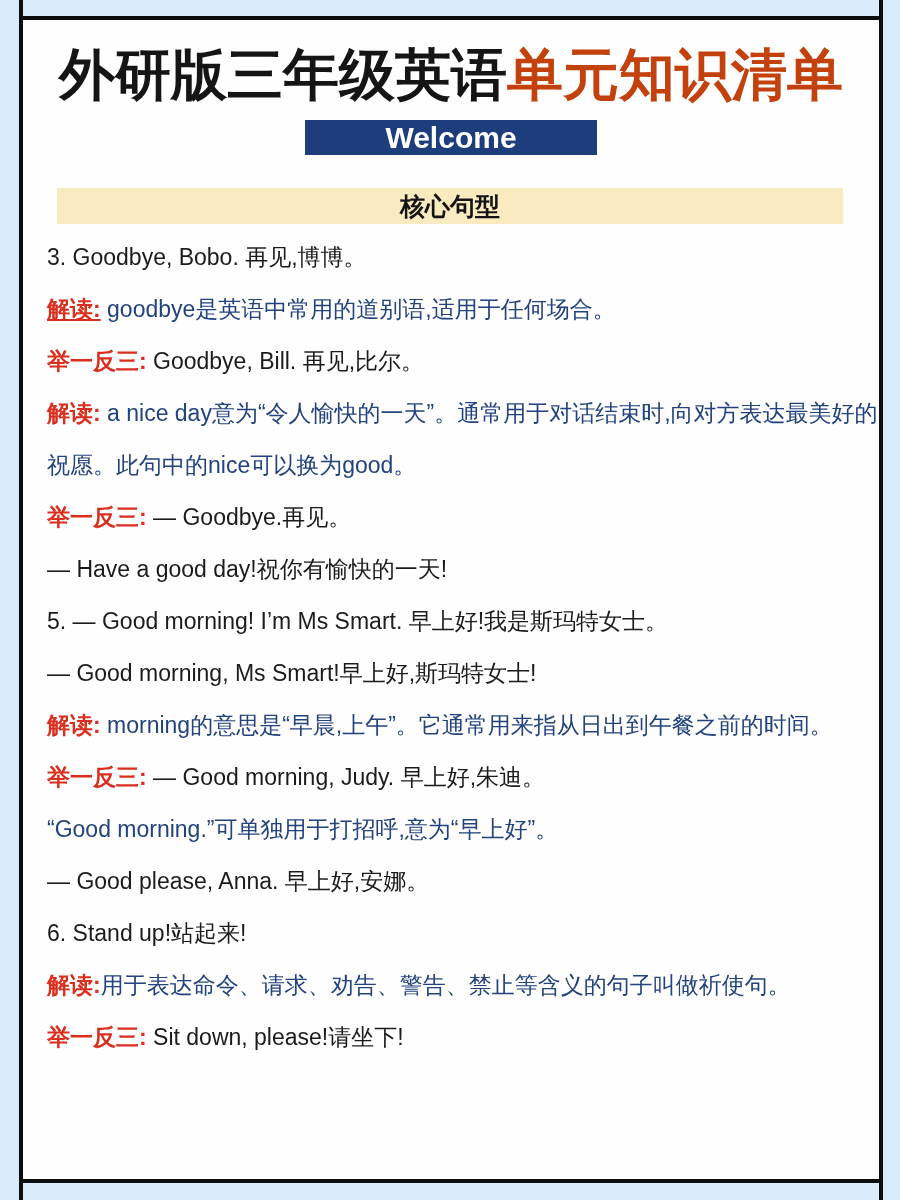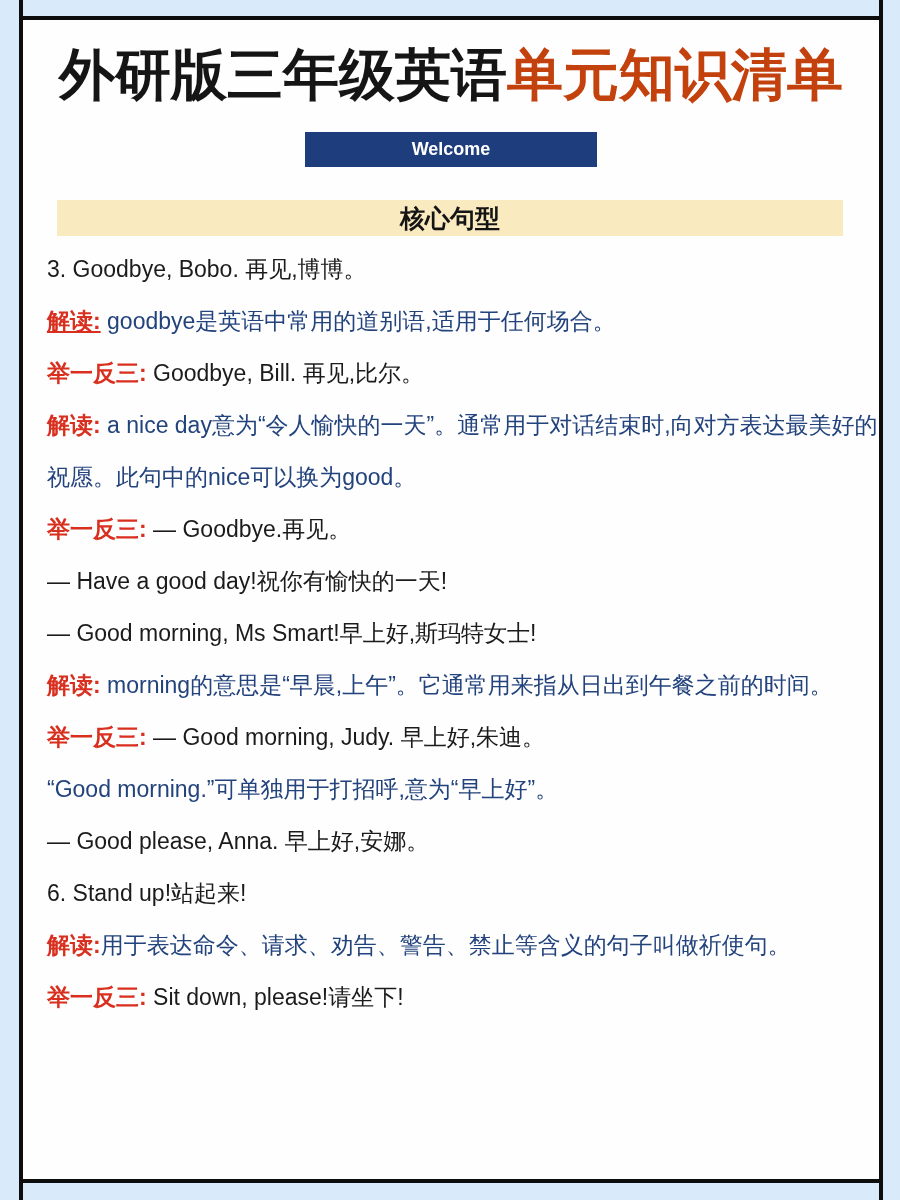--- a/index.html
+++ b/index.html
@@ -25,25 +25,25 @@
     text-align:center;
     font-size:56px;
     font-weight:900;
     line-height:66px;
     letter-spacing:0px;
     white-space:nowrap;
     color:#151515;
   }
   .title .red{color:#c2410c;}
   .unit-banner{
-    margin:24px auto 0 auto;
+    margin:12px auto 0 auto;
     width:292px;height:35px;
     background:#1d3d7c;
     color:#ffffff;
-    font-size:18px;
+    font-size:30px;
     font-weight:bold;
     line-height:35px;
     text-align:center;
   }
   .section-banner{
     margin:33px 36px 0 34px;
     height:36px;
     background:#faeabf;
     color:#141414;
     font-size:25px;
@@ -86,20 +86,21 @@
     </div>
 
     <div class="body-lines" id="body-lines">
         <div class="line"><span class="seg black">3. Goodbye, Bobo. 再见,博博。</span></div>
         <div class="line"><span class="seg red u">解读:</span><span class="seg blue"> goodbye是英语中常用的道别语,适用于任何场合。</span></div>
         <div class="line"><span class="seg red">举一反三:</span><span class="seg black"> Goodbye, Bill. 再见,比尔。</span></div>
         <div class="line"><span class="seg red">解读:</span><span class="seg blue"> a nice day意为“令人愉快的一天”。通常用于对话结束时,向对方表达最美好的</span></div>
         <div class="line"><span class="seg blue">祝愿。此句中的nice可以换为good。</span></div>
         <div class="line"><span class="seg red">举一反三:</span><span class="seg black"> — Goodbye.再见。</span></div>
         <div class="line"><span class="seg black">— Have a good day!祝你有愉快的一天!</span></div>
+        <div class="line"><span class="seg black">5. — Good morning! I’m Ms Smart. 早上好!我是斯玛特女士。</span></div>
         <div class="line"><span class="seg black">— Good morning, Ms Smart!早上好,斯玛特女士!</span></div>
         <div class="line"><span class="seg red">解读:</span><span class="seg blue"> morning的意思是“早晨,上午”。它通常用来指从日出到午餐之前的时间。</span></div>
         <div class="line"><span class="seg red">举一反三:</span><span class="seg black"> — Good morning, Judy. 早上好,朱迪。</span></div>
         <div class="line"><span class="seg blue">“Good morning.”可单独用于打招呼,意为“早上好”。</span></div>
         <div class="line"><span class="seg black">— Good please, Anna. 早上好,安娜。</span></div>
         <div class="line"><span class="seg black">6. Stand up!站起来!</span></div>
         <div class="line"><span class="seg red">解读:</span><span class="seg blue">用于表达命令、请求、劝告、警告、禁止等含义的句子叫做祈使句。</span></div>
         <div class="line"><span class="seg red">举一反三:</span><span class="seg black"> Sit down, please!请坐下!</span></div>
       </div>
   </div>

